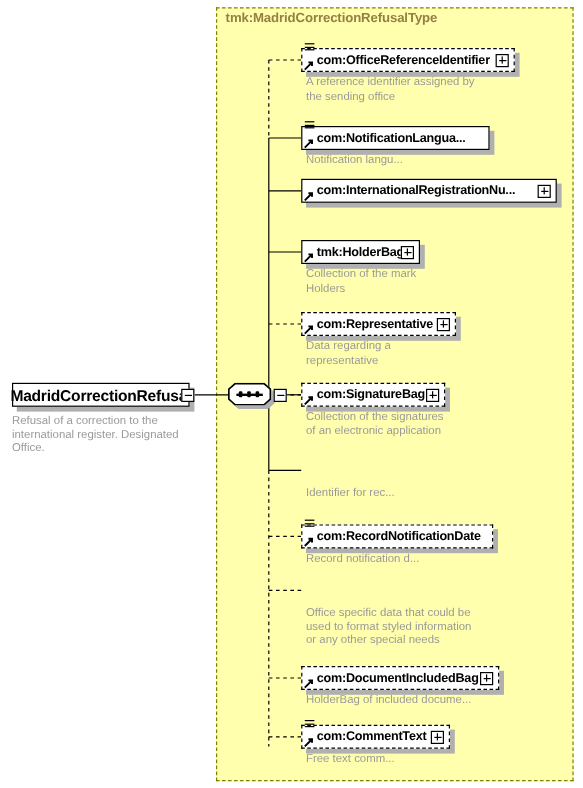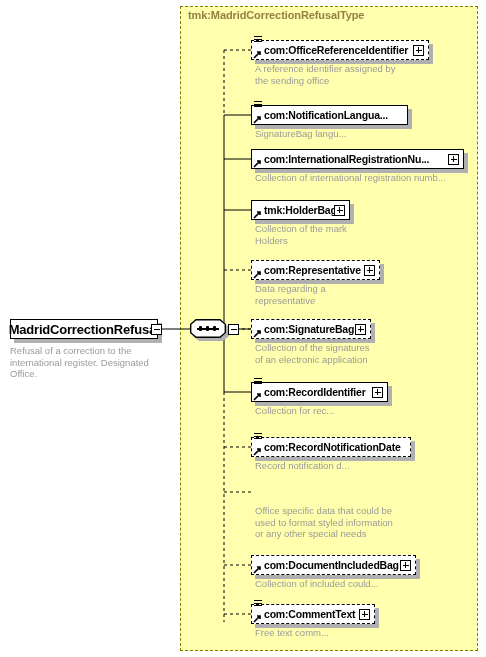--- a/index.html
+++ b/index.html
@@ -257,34 +257,33 @@
           <i></i>
           <i></i>
           <i></i>
         </div>
       <svg class="arrow-icon" viewBox="0 0 9 9">
         <path d="M1 8 L7 2 M4 2 L7 2 L7 5" stroke="#000" stroke-width="1.6" fill="none"></path>
       </svg>
       <div class="el-text">com:NotificationLangua...</div>
     </div>
   </div>
-  <div class="el-desc" style="left:255px;top:128px;width:190px;">SignatureBag langu...</div>
+  <div class="el-desc" style="left:255px;top:128px;width:190px;">Notification langu...</div>
 
   <div class="el" style="left:251px;top:149px;width:213px;">
     <div class="node-inner">
       <div class="el-shadow"></div>
       <div class="el-box"></div>
       <svg class="arrow-icon" viewBox="0 0 9 9">
         <path d="M1 8 L7 2 M4 2 L7 2 L7 5" stroke="#000" stroke-width="1.6" fill="none"></path>
       </svg>
       <div class="el-text">com:InternationalRegistrationNu...</div>
       <div class="pm-box plus el-plus" style="right:5px;"></div>
     </div>
   </div>
-  <div class="el-desc" style="left:255px;top:172px;width:215px;">Collection of international registration numb...</div>
 
   <div class="el" style="left:251px;top:200px;width:99px;">
     <div class="node-inner">
       <div class="el-shadow"></div>
       <div class="el-box"></div>
       <svg class="arrow-icon" viewBox="0 0 9 9">
         <path d="M1 8 L7 2 M4 2 L7 2 L7 5" stroke="#000" stroke-width="1.6" fill="none"></path>
       </svg>
       <div class="el-text">tmk:HolderBag</div>
       <div class="pm-box plus el-plus" style="right:5px;"></div>
@@ -314,37 +313,21 @@
       <svg class="arrow-icon" viewBox="0 0 9 9">
         <path d="M1 8 L7 2 M4 2 L7 2 L7 5" stroke="#000" stroke-width="1.6" fill="none"></path>
       </svg>
       <div class="el-text">com:SignatureBag</div>
       <div class="pm-box plus el-plus" style="right:5px;"></div>
     </div>
   </div>
   <div class="el-desc" style="left:255px;top:342px;width:190px;">Collection of the signatures
 of an electronic application</div>
 
-  <div class="el" style="left:251px;top:382px;width:137px;">
-    <div class="node-inner">
-      <div class="el-shadow"></div>
-      <div class="el-box"></div>
-      <div class="attr-icon">
-          <i></i>
-          <i></i>
-          <i></i>
-        </div>
-      <svg class="arrow-icon" viewBox="0 0 9 9">
-        <path d="M1 8 L7 2 M4 2 L7 2 L7 5" stroke="#000" stroke-width="1.6" fill="none"></path>
-      </svg>
-      <div class="el-text">com:RecordIdentifier</div>
-      <div class="pm-box plus el-plus" style="right:5px;"></div>
-    </div>
-  </div>
-  <div class="el-desc" style="left:255px;top:405px;width:190px;">Collection for rec...</div>
+  <div class="el-desc" style="left:255px;top:405px;width:190px;">Identifier for rec...</div>
 
   <div class="el" style="left:251px;top:437px;width:160px;">
     <div class="node-inner">
       <div class="el-shadow"></div>
       <div class="el-box optional"></div>
       <div class="attr-icon">
           <i></i>
           <i></i>
           <i></i>
         </div>
@@ -364,21 +347,21 @@
     <div class="node-inner">
       <div class="el-shadow"></div>
       <div class="el-box optional"></div>
       <svg class="arrow-icon" viewBox="0 0 9 9">
         <path d="M1 8 L7 2 M4 2 L7 2 L7 5" stroke="#000" stroke-width="1.6" fill="none"></path>
       </svg>
       <div class="el-text">com:DocumentIncludedBag</div>
       <div class="pm-box plus el-plus" style="right:5px;"></div>
     </div>
   </div>
-  <div class="el-desc" style="left:255px;top:578px;width:190px;">Collection of included could...</div>
+  <div class="el-desc" style="left:255px;top:578px;width:190px;">HolderBag of included docume...</div>
 
   <div class="el" style="left:251px;top:604px;width:124px;">
     <div class="node-inner">
       <div class="el-shadow"></div>
       <div class="el-box optional"></div>
       <div class="attr-icon">
           <i></i>
           <i></i>
           <i></i>
         </div>

